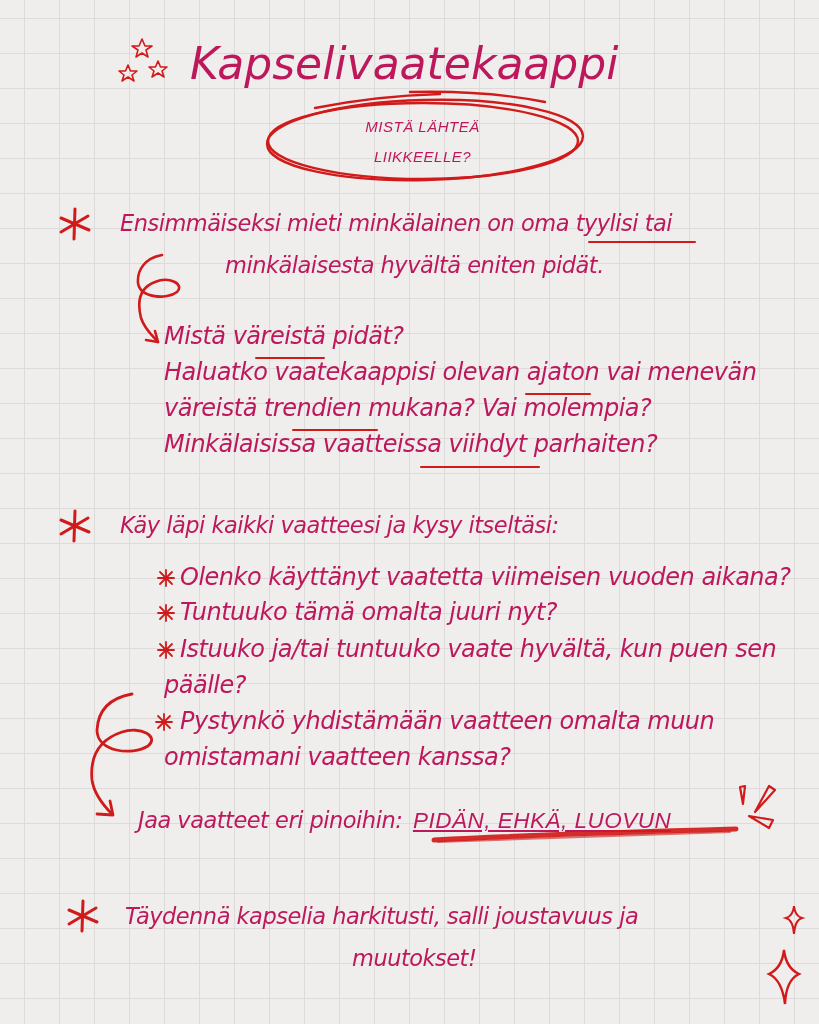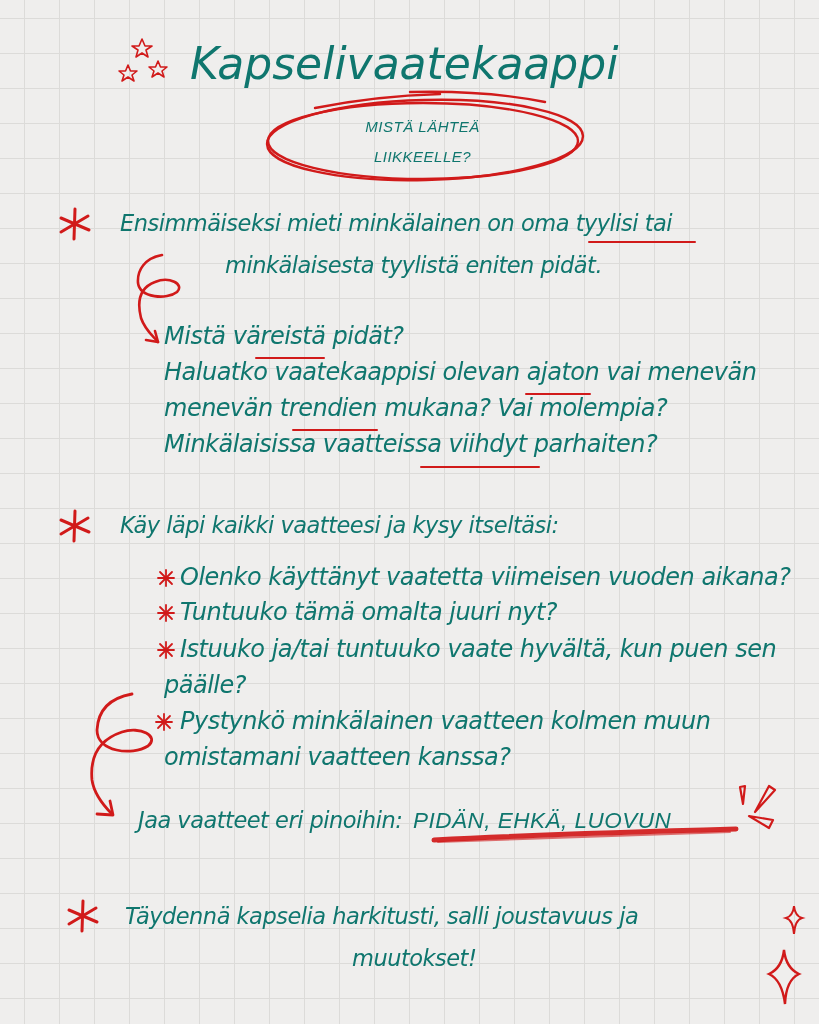--- a/index.html
+++ b/index.html
@@ -12,41 +12,41 @@
       background-size: 35px 35px;
       background-position: 24px 18px;
       font-family: "DejaVu Sans", sans-serif;
       color: #262626;
     }
     .abs { position: absolute; }
     .hand {
       font-family: "DejaVu Sans", sans-serif;
       font-style: italic;
       font-weight: normal;
-      color: #0f766e;
+      color: #be185d;
       letter-spacing: -0.5px;
       white-space: nowrap;
     }
     .title {
       left: 190px; top: 38px;
       font-size: 44px; letter-spacing: 0px;
       font-weight: normal;
       font-family: "DejaVu Sans", sans-serif;
       font-style: italic;
     }
     .subtitle {
       left: 300px; top: 112px; width: 245px; text-align: center;
       font-size: 15px; line-height: 30px; letter-spacing: 0.5px;
       font-family: "Liberation Sans", sans-serif; font-style: italic;
     }
     .line { font-size: 22.5px; line-height: 38px; margin-left: 12px; }
     .sub { font-size: 24px; line-height: 36px; }
     .red-ul { position: absolute; height: 2px; background: #d11a1a; border-radius: 2px; }
     .svgabs { position: absolute; overflow: visible; }
-    .caps { font-family: "Liberation Sans", sans-serif; font-style: italic; letter-spacing: 0.5px; }
+    .caps { font-family: "Liberation Sans", sans-serif; font-style: italic; letter-spacing: 0.5px; text-decoration: underline; }
   </style>
 </head>
 <body>
 
 <svg class="svgabs" style="left:112px;top:30px;" width="60" height="60" viewBox="0 0 60 60">
   <g fill="none" stroke="#d11a1a" stroke-width="1.6" stroke-linejoin="round">
     <path d="M30 9 L33 16 L40 16 L34 20 L36 27 L30 23 L24 27 L26 20 L20 16 L27 16 Z"></path>
     <path d="M16 35 L18.5 41 L25 41 L20 45 L22 51 L16 47 L10 51 L12 45 L7 41 L13.5 41 Z"></path>
     <path d="M46 31 L48.5 37 L55 37 L50 41 L52 47 L46 43 L40 47 L42 41 L37 37 L43.5 37 Z"></path>
   </g>
@@ -71,33 +71,33 @@
 <svg class="svgabs" style="left:57px;top:206px;" width="36" height="36" viewBox="0 0 36 36">
   <g stroke="#d11a1a" stroke-width="3" stroke-linecap="round">
     <line x1="18" y1="3" x2="17" y2="33"></line>
     <line x1="4" y1="12" x2="32" y2="24"></line>
     <line x1="4" y1="26" x2="31" y2="10"></line>
   </g>
 </svg>
 
 <div class="abs hand line" style="left:108px;top:204px;">Ensimmäiseksi mieti minkälainen on oma tyylisi tai</div>
 <div class="red-ul" style="left:588px;top:241px;width:108px;"></div>
-<div class="abs hand line" style="left:213px;top:246px;">minkälaisesta tyylistä eniten pidät.</div>
+<div class="abs hand line" style="left:213px;top:246px;">minkälaisesta hyvältä eniten pidät.</div>
 
 <svg class="svgabs" style="left:125px;top:250px;" width="60" height="100" viewBox="0 0 60 100">
   <g fill="none" stroke="#d11a1a" stroke-width="2.6" stroke-linecap="round" stroke-linejoin="round">
     <path d="M37 5 C20 8 12 20 13 33 C15 48 42 50 52 42 C60 34 44 26 30 32 C14 38 12 52 16 68 C20 80 28 86 33 92"></path>
     <path d="M21 90 L33 92 L30 81"></path>
   </g>
 </svg>
 
 <div class="abs hand sub" style="left:164px;top:318px;">
   <div>Mistä väreistä pidät?</div>
   <div>Haluatko vaatekaappisi olevan ajaton vai menevän</div>
-  <div>menevän trendien mukana? Vai molempia?</div>
+  <div>väreistä trendien mukana? Vai molempia?</div>
   <div>Minkälaisissa vaatteissa viihdyt parhaiten?</div>
 </div>
 <div class="red-ul" style="left:255px;top:357px;width:70px;"></div>
 <div class="red-ul" style="left:525px;top:393px;width:66px;"></div>
 <div class="red-ul" style="left:292px;top:429px;width:86px;"></div>
 <div class="red-ul" style="left:420px;top:466px;width:120px;"></div>
 
 <svg class="svgabs" style="left:57px;top:508px;" width="36" height="36" viewBox="0 0 36 36">
   <g stroke="#d11a1a" stroke-width="3" stroke-linecap="round">
     <line x1="18" y1="3" x2="17" y2="33"></line>
@@ -142,21 +142,21 @@
 
 <svg class="svgabs" style="left:154px;top:712px;" width="20" height="20" viewBox="0 0 20 20">
   <g stroke="#d11a1a" stroke-width="1.8" stroke-linecap="round">
     <line x1="10" y1="2" x2="10" y2="18"></line>
       <line x1="2" y1="10" x2="18" y2="10"></line>
     <line x1="4" y1="4" x2="16" y2="16"></line>
       <line x1="4" y1="16" x2="16" y2="4"></line>
   </g>
 </svg>
 <div class="abs hand sub" style="left:180px;top:703px;">
-  <div>Pystynkö minkälainen vaatteen kolmen muun</div>
+  <div>Pystynkö yhdistämään vaatteen omalta muun</div>
   <div style="margin-left:-16px;">omistamani vaatteen kanssa?</div>
 </div>
 
 <svg class="svgabs" style="left:80px;top:690px;" width="80" height="135" viewBox="0 0 80 135">
   <g fill="none" stroke="#d11a1a" stroke-width="2.8" stroke-linecap="round" stroke-linejoin="round">
     <path d="M52 4 C30 8 18 20 17 40 C17 62 52 66 68 56 C80 46 60 36 42 42 C18 50 10 68 12 90 C14 104 24 116 32 124"></path>
     <path d="M17 124 L33 125 L30 111"></path>
   </g>
 </svg>
 

